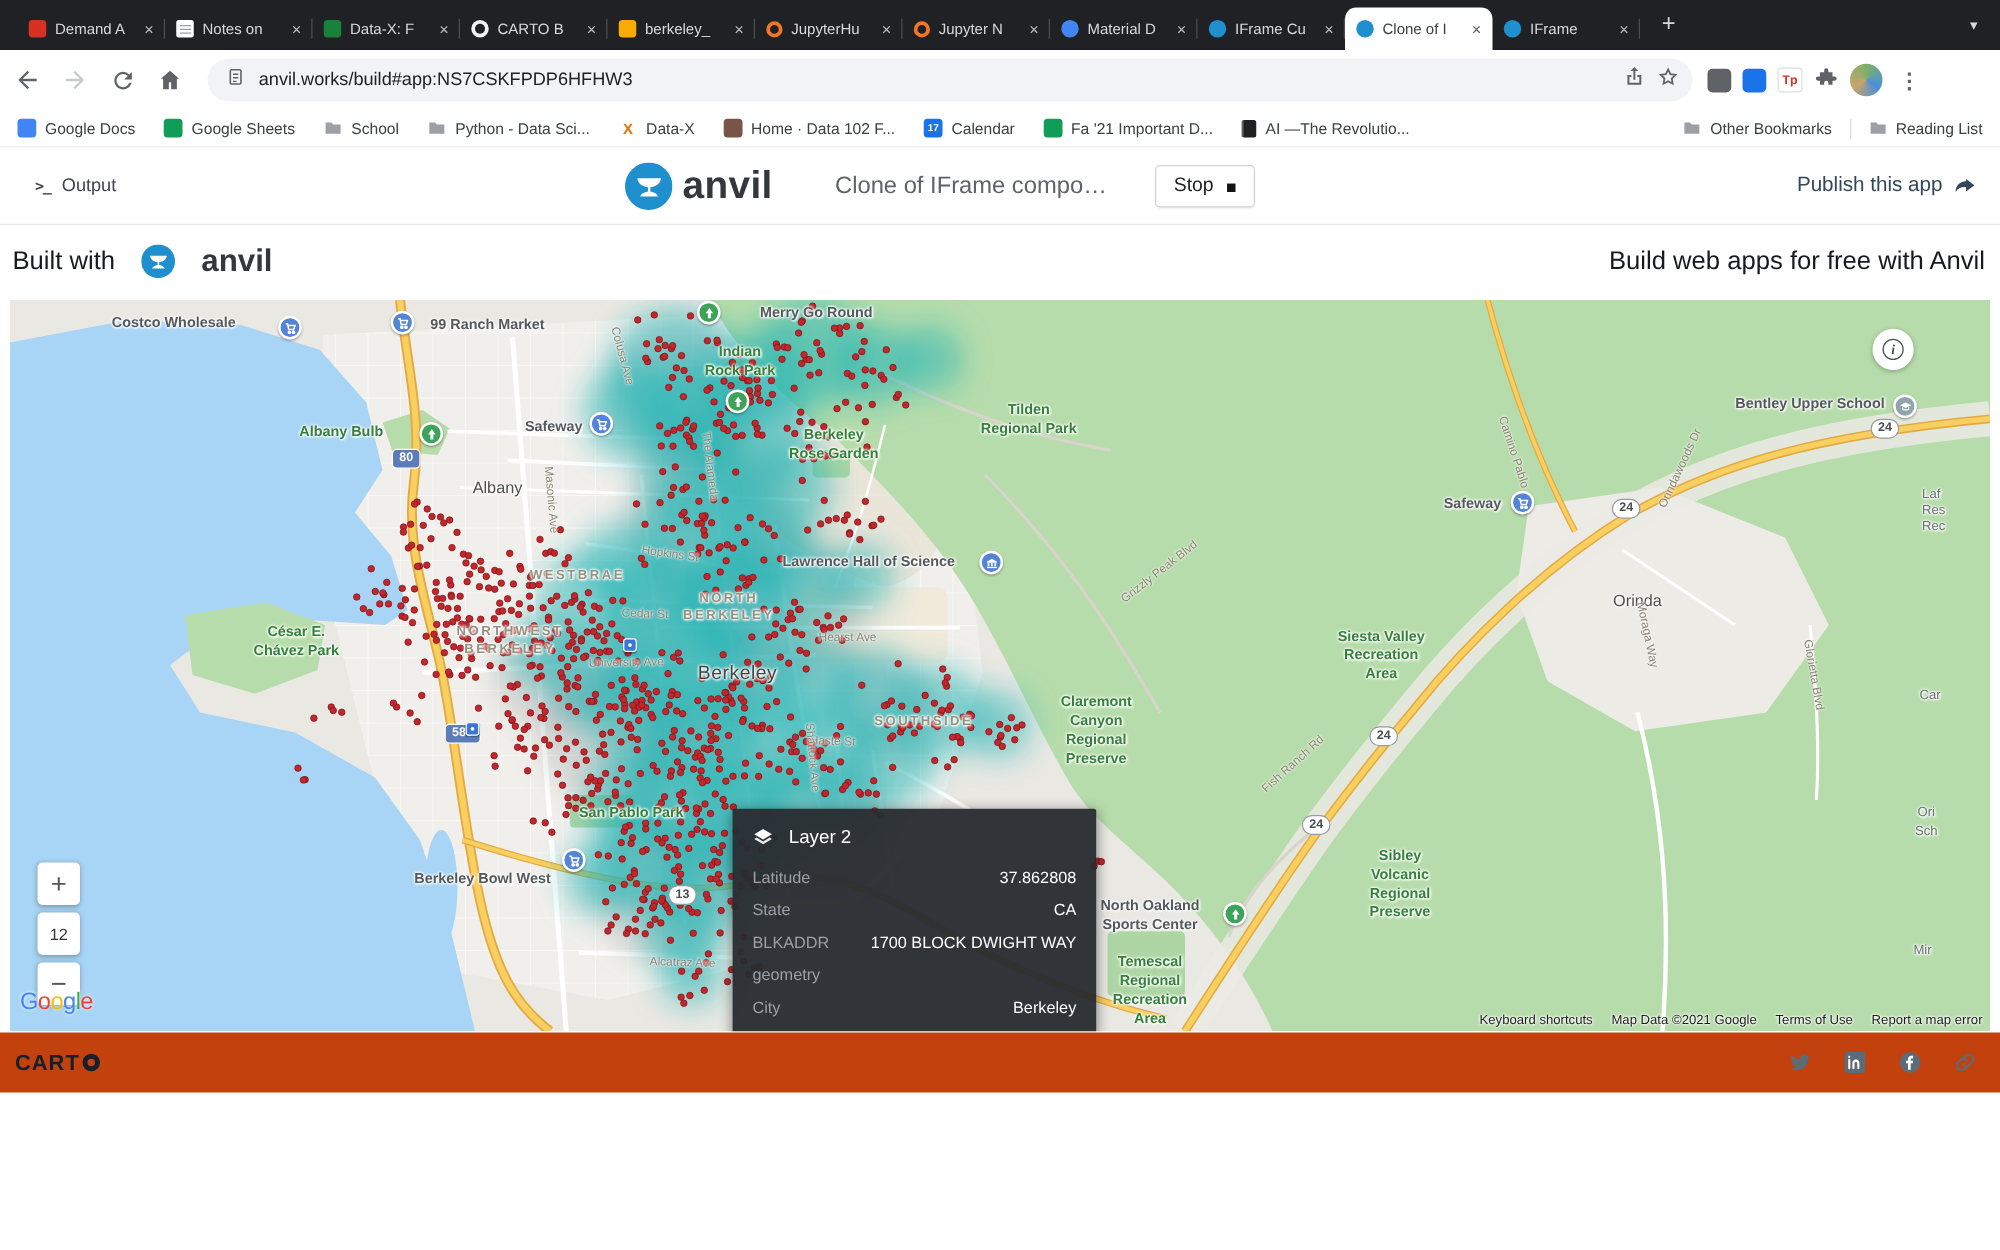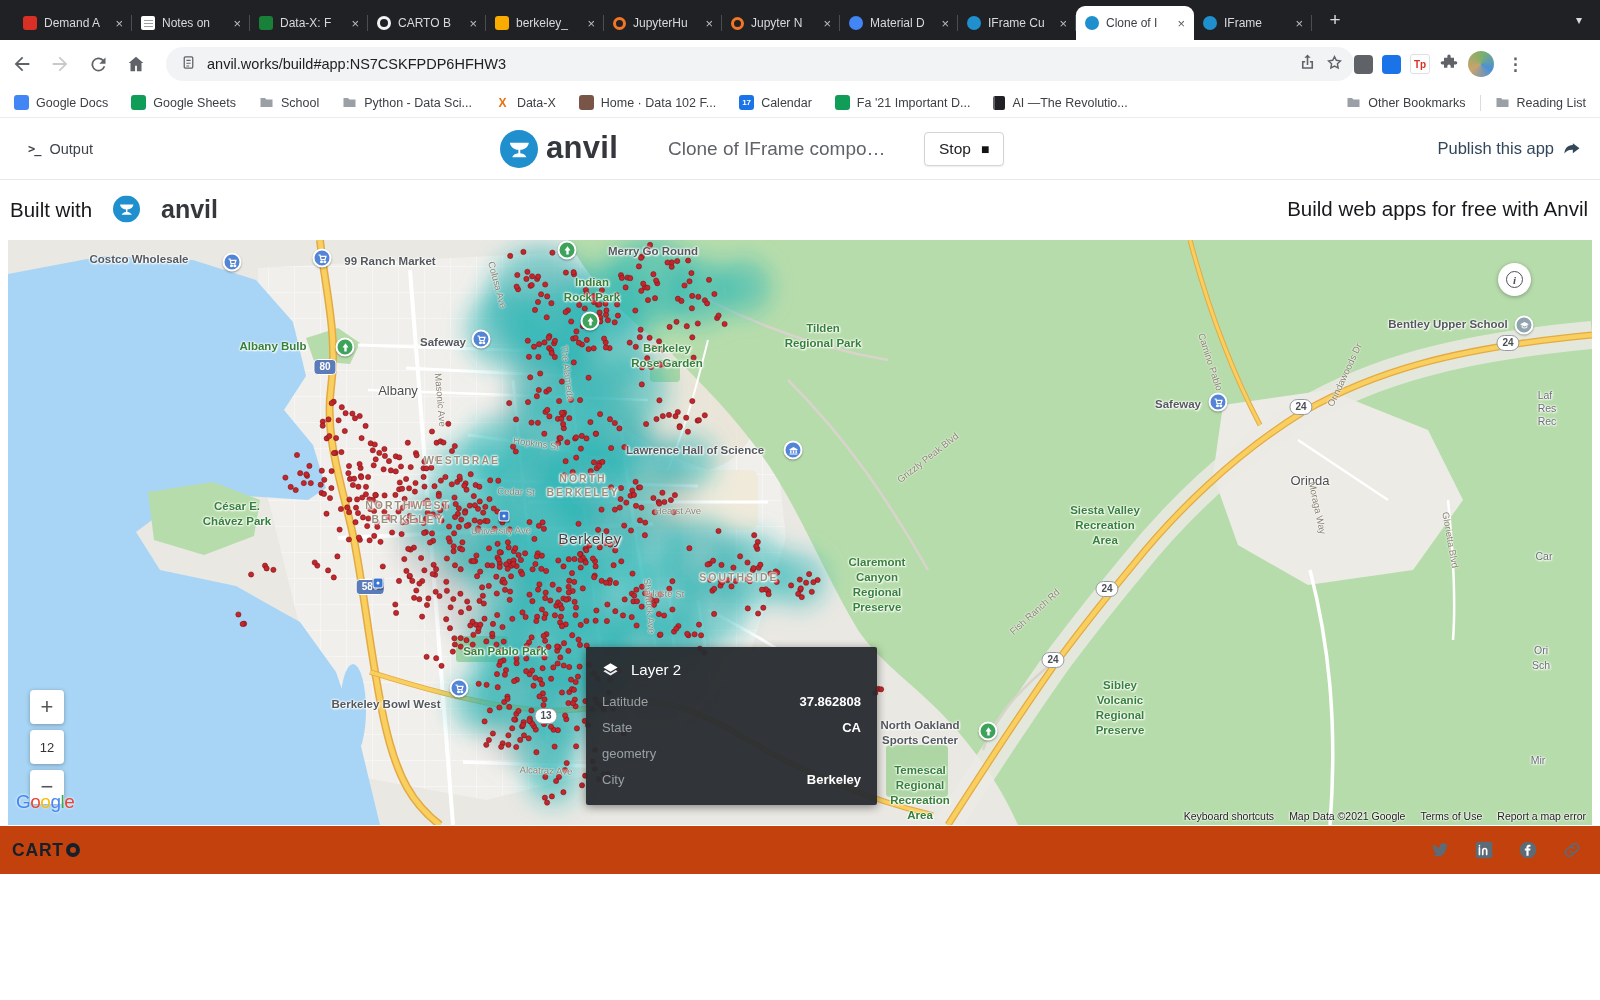--- a/index.html
+++ b/index.html
@@ -27,21 +27,21 @@
   .newtab{color:#d7dadd;font-size:19px;align-self:center;margin-left:10px;width:26px;text-align:center}
   .tab-overflow{margin-left:auto;margin-right:18px;align-self:center;color:#d7dadd;font-size:12px}
 
   
   .navbar{position:absolute;top:40px;left:0;right:0;height:48px;background:#fff;display:flex;align-items:center}
   .nbtn{width:32px;height:32px;display:grid;place-items:center;margin-left:6px;border-radius:50%}
   .urlpill{height:34px;background:#f1f3f4;border-radius:17px;display:flex;align-items:center;
     margin-left:14px;width:1188px;padding:0 10px 0 14px}
   .url-text{font-size:14.5px;color:#202124;margin-left:10px;flex:1;white-space:nowrap;overflow:hidden}
   .pillicons{display:flex;align-items:center;gap:8px}
-  .extrow{display:flex;align-items:center;gap:9px;}
+  .extrow{display:flex;align-items:center;gap:9px;margin-left:12px}
   .extsq{width:19px;height:19px;border-radius:4px;position:relative}
   .ext-tp{width:20px;height:20px;border:1px solid #e0e0e0;border-radius:3px;background:#fff;color:#d93025;
     font-weight:700;font-size:10px;display:grid;place-items:center}
   .avatar{width:26px;height:26px;border-radius:50%;background:conic-gradient(#7fb069,#4a90d9,#caa36b,#7fb069)}
   .menu-dots{color:#5f6368;font-size:17px;font-weight:700;margin:0 14px 0 4px}
 
   
   .bookmarks{position:absolute;top:88px;left:0;right:0;height:30px;background:#fff;display:flex;align-items:center;
     padding:0 14px;border-bottom:1px solid #ececec}
   .bm{display:flex;align-items:center;gap:7px;font-size:12.5px;color:#3c4043;margin-right:23px;white-space:nowrap}
@@ -101,21 +101,21 @@
   .pin-school{background:#90a4ae}
   .transit{position:absolute;width:11px;height:11px;border-radius:2.5px;background:#3a76d2;border:1.5px solid #fff;
     transform:translate(-50%,-50%);box-shadow:0 1px 1px rgba(0,0,0,.3)}
   .transit::after{content:"";position:absolute;inset:2.6px;border-radius:50%;background:#fff}
 
   .tooltip{position:absolute;left:578px;top:407px;width:291px;background:rgba(41,45,49,.96);color:#fff;
     border-radius:2px;box-shadow:0 2px 10px rgba(0,0,0,.45);padding:12px 0 13px;z-index:30}
   .tt-title{display:flex;align-items:center;gap:12px;padding:2px 16px 10px;font-size:15px}
   .tt-row{display:flex;justify-content:space-between;align-items:baseline;padding:5.5px 16px;font-size:13px}
   .tt-key{color:#9aa0a6}
-  .tt-val{font-weight:700;text-align:right}
+  .tt-val{font-weight:400;text-align:right}
 
   .zoomstack{position:absolute;left:22px;top:450px;width:34px;z-index:20}
   .zchip{width:34px;height:34px;background:#fff;border-radius:4px;box-shadow:0 1px 4px rgba(0,0,0,.3);
     display:grid;place-items:center;margin-bottom:6px}
   .zchip.pm{font-size:22px;color:#565656}
   .zchip.lvl{font-size:13px;color:#333}
   .infobtn{position:absolute;left:1490px;top:23px;width:33px;height:33px;border-radius:50%;background:#fff;
     box-shadow:0 1px 4px rgba(0,0,0,.3);display:grid;place-items:center;z-index:20}
   .infoglyph{width:17px;height:17px;border:1.7px solid #4d5156;border-radius:50%;display:grid;place-items:center;
     font-family:"Liberation Serif",serif;font-size:11px;font-weight:700;color:#4d5156;font-style:italic}
@@ -1548,20 +1548,24 @@
       <div>
           <div class="tt-row">
             <span class="tt-key">Latitude</span>
             <span class="tt-val">37.862808</span>
           </div>
           <div class="tt-row">
             <span class="tt-key">State</span>
             <span class="tt-val">CA</span>
           </div>
           <div class="tt-row">
+            <span class="tt-key">BLKADDR</span>
+            <span class="tt-val">1700 BLOCK DWIGHT WAY</span>
+          </div>
+          <div class="tt-row">
             <span class="tt-key">geometry</span>
             <span class="tt-val"></span>
           </div>
           <div class="tt-row">
             <span class="tt-key">City</span>
             <span class="tt-val">Berkeley</span>
           </div>
         </div>
     </div>
 

